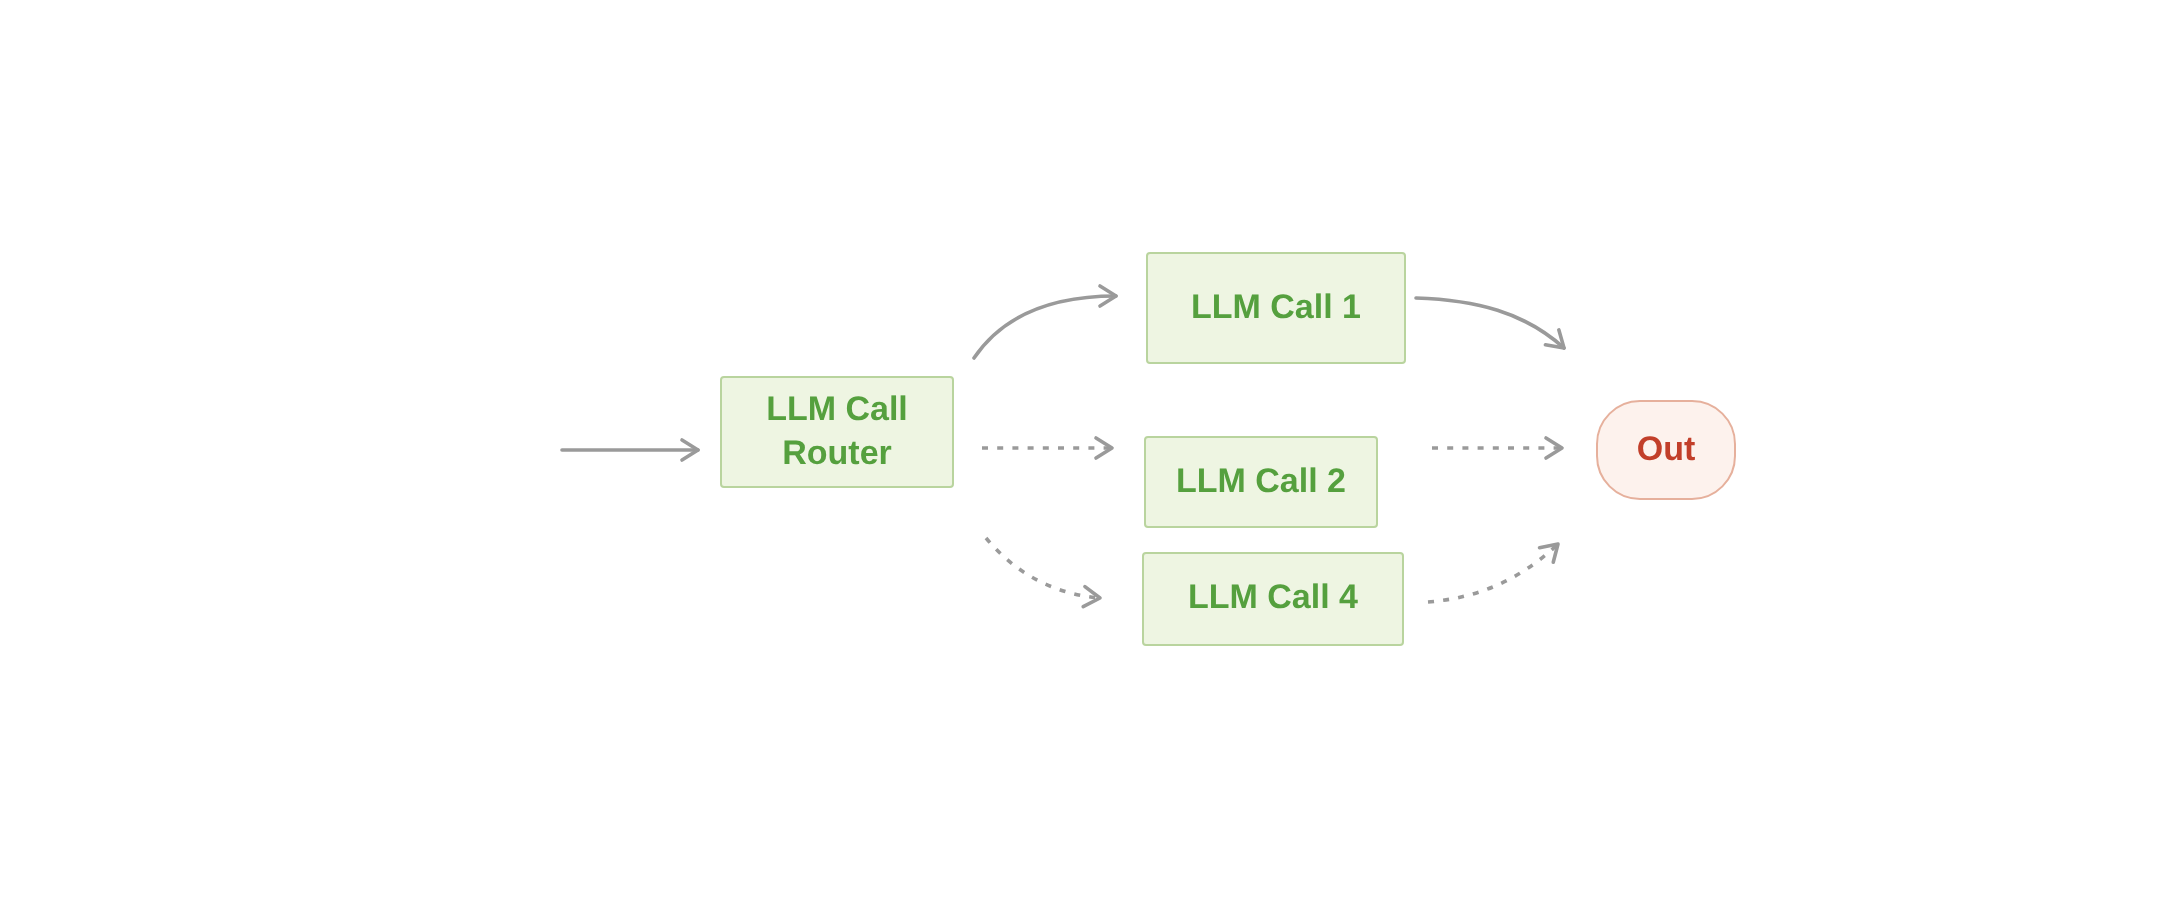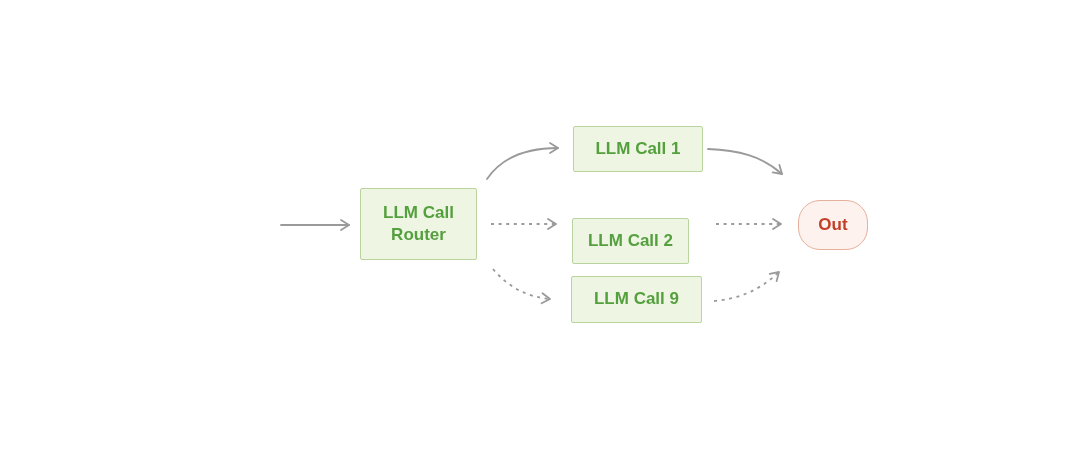--- a/index.html
+++ b/index.html
@@ -62,22 +62,22 @@
   .node.pink {
     background: var(--pink_fill);
     border: 1px solid var(--pink_border);
     color: var(--red_text);
   }
   .node-in {
     left: 210px; top: 198px; width: 59px; height: 56px;
     border-radius: 50%;
     font-size: 16px;
   }
-  .node-router { left: 360px; top: 188px; width: 117px; height: 72px; padding: 4px 10px; }
-  .node-call1  { left: 573px; top: 126px; width: 130px; height: 46px; }
+  .node-router { left: 360px; top: 188px; width: 117px; height: 56px; padding: 4px 10px; }
+  .node-call1  { left: 573px; top: 126px; width: 130px; height: 56px; }
   .node-call2  { left: 572px; top: 218px; width: 117px; height: 46px; }
   .node-call3  { left: 571px; top: 276px; width: 131px; height: 47px; }
   .node-out {
     left: 798px; top: 200px; width: 70px; height: 50px;
     border-radius: 22px;
     font-size: 17px;
     justify-content: center;
   }
 </style>
 </head>
@@ -107,20 +107,20 @@
 
   <div class="node green node-call1">
     <span>LLM Call 1</span>
   </div>
 
   <div class="node green node-call2">
     <span>LLM Call 2</span>
   </div>
 
   <div class="node green node-call3">
-    <span>LLM Call 9</span>
+    <span>LLM Call 4</span>
   </div>
 
   <div class="node pink node-out">
     <span>Out</span>
   </div>
 
 </div>
 
 </body></html>

